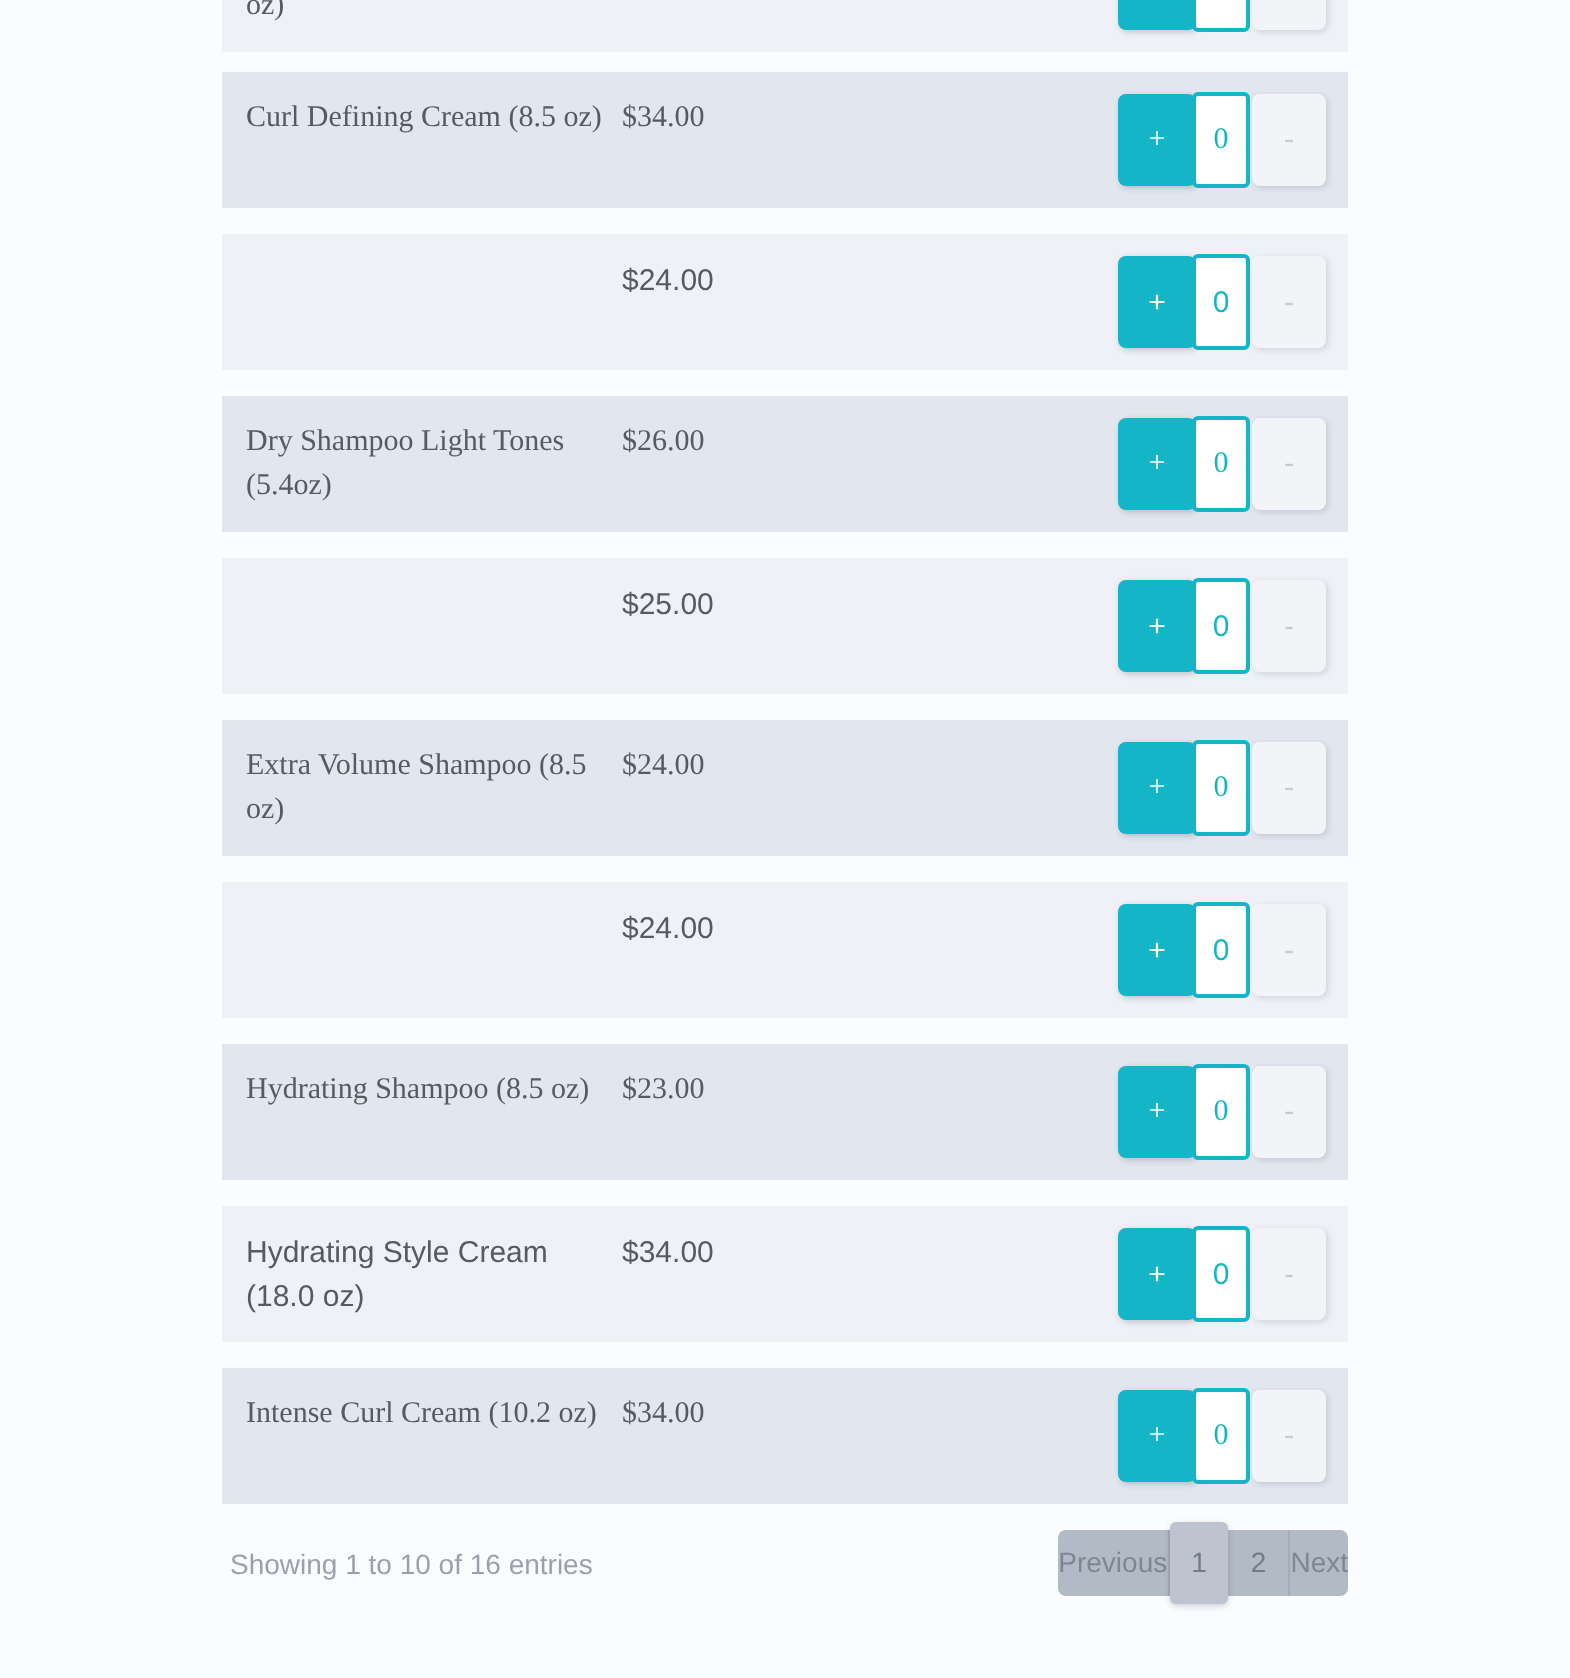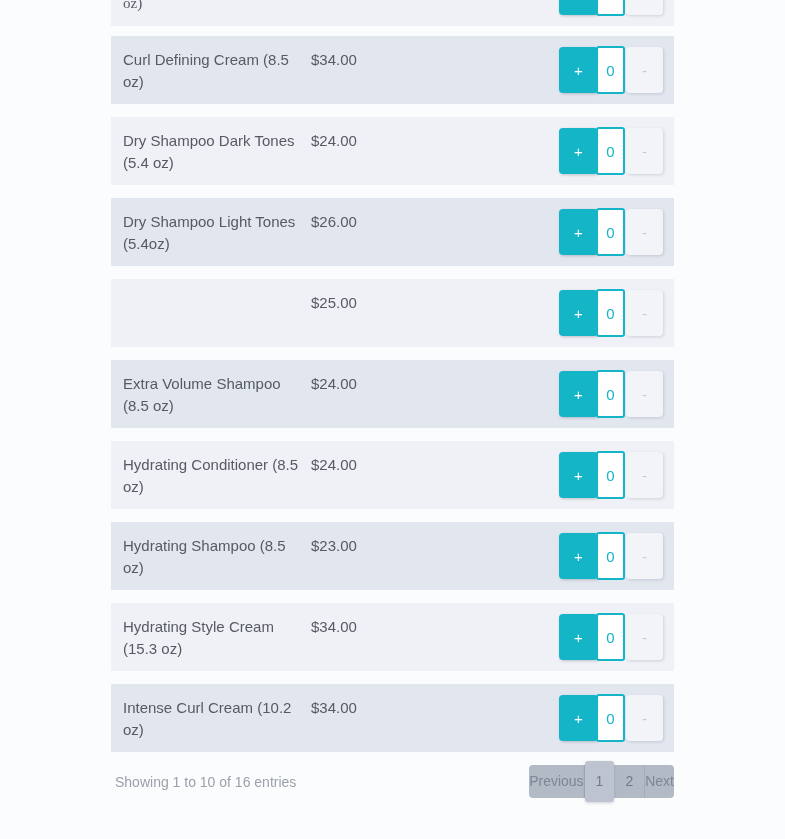--- a/index.html
+++ b/index.html
@@ -12,21 +12,21 @@
   body{
     font-family:"Liberation Sans","DejaVu Sans",sans-serif;
     background:var(--page-bg);
     height:839px;overflow:hidden;
   }
   .page{width:785px;height:839px;position:relative;}
   .table-wrap{width:563px;margin:0 auto;}
   .row{
     height:68px;position:relative;margin-bottom:13px;
   }
-  .row.dark{background:var(--row-dark);}
+  .row.dark{background:var(--row-dark);font-family:Liberation Serif, serif;}
   .row.light{background:var(--row-light);}
   .row-clip{
     height:26px;overflow:hidden;position:relative;margin-bottom:10px;font-family:Liberation Serif, serif;
   }
   .row-clip .row{
     position:absolute;bottom:0;left:0;right:0;margin:0;
   }
   .cell-name{
     position:absolute;left:12px;top:13px;width:182px;
     font-size:15px;line-height:21.5px;color:var(--text);
@@ -100,21 +100,20 @@
       <div class="cell-name">Curl Defining Cream (8.5 oz)</div>
       <div class="cell-price">$34.00</div>
       <div class="stepper">
         <button class="btn-plus">+</button>
         <input class="qty-input" readonly="" value="0" style="">
         <button class="btn-minus">-</button>
       </div>
     </div>
 
     <div class="row light">
-      <div class="cell-name">Dry Shampoo Dark Tones (5.4 oz)</div>
       <div class="cell-price">$24.00</div>
       <div class="stepper">
         <button class="btn-plus">+</button>
         <input class="qty-input" readonly="" value="0" style="">
         <button class="btn-minus">-</button>
       </div>
     </div>
 
     <div class="row dark">
       <div class="cell-name">Dry Shampoo Light Tones (5.4oz)</div>
@@ -139,41 +138,40 @@
       <div class="cell-name">Extra Volume Shampoo (8.5 oz)</div>
       <div class="cell-price">$24.00</div>
       <div class="stepper">
         <button class="btn-plus">+</button>
         <input class="qty-input" readonly="" value="0" style="">
         <button class="btn-minus">-</button>
       </div>
     </div>
 
     <div class="row light">
-      <div class="cell-name">Hydrating Conditioner (8.5 oz)</div>
       <div class="cell-price">$24.00</div>
       <div class="stepper">
         <button class="btn-plus">+</button>
         <input class="qty-input" readonly="" value="0" style="">
         <button class="btn-minus">-</button>
       </div>
     </div>
 
     <div class="row dark">
       <div class="cell-name">Hydrating Shampoo (8.5 oz)</div>
       <div class="cell-price">$23.00</div>
       <div class="stepper">
         <button class="btn-plus">+</button>
         <input class="qty-input" readonly="" value="0" style="">
         <button class="btn-minus">-</button>
       </div>
     </div>
 
     <div class="row light">
-      <div class="cell-name">Hydrating Style Cream (15.3 oz)</div>
+      <div class="cell-name">Hydrating Style Cream (18.0 oz)</div>
       <div class="cell-price">$34.00</div>
       <div class="stepper">
         <button class="btn-plus">+</button>
         <input class="qty-input" readonly="" value="0" style="">
         <button class="btn-minus">-</button>
       </div>
     </div>
 
     <div class="row dark">
       <div class="cell-name">Intense Curl Cream (10.2 oz)</div>

